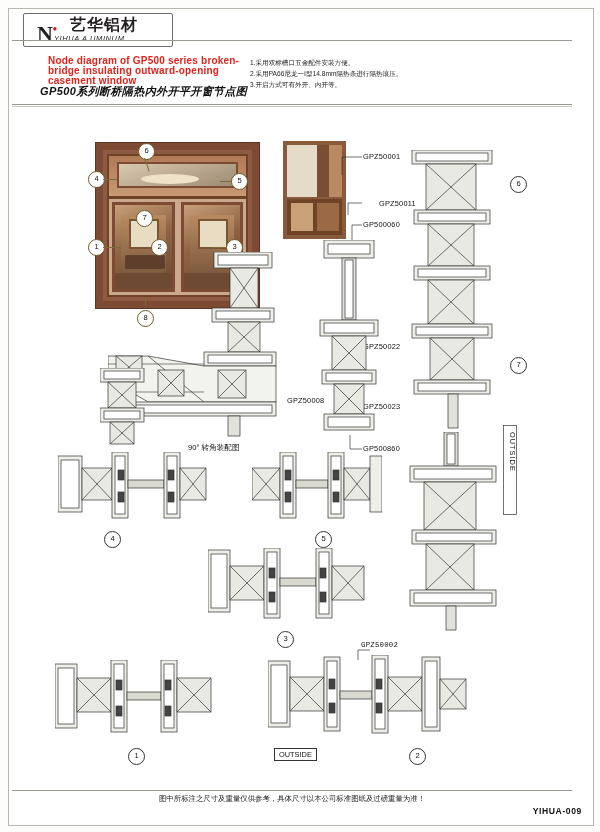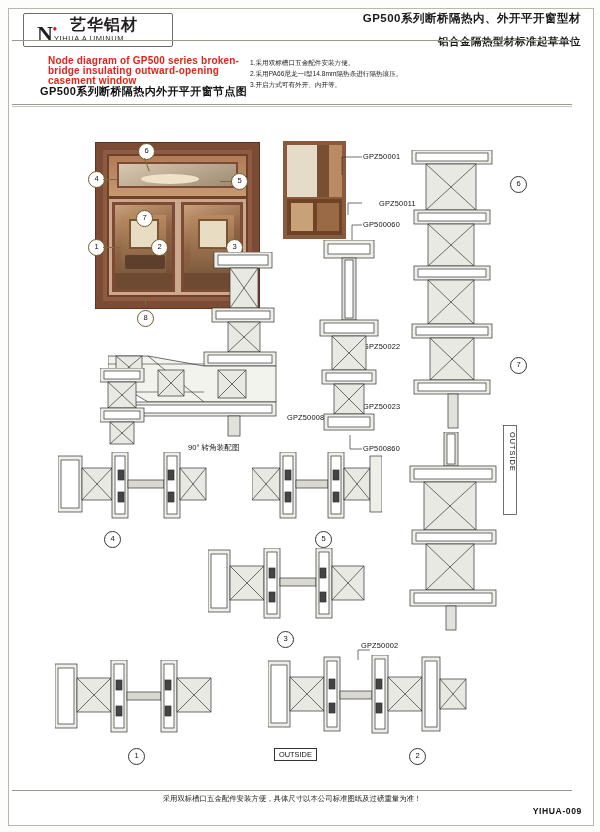--- a/index.html
+++ b/index.html
@@ -29,39 +29,40 @@
     color:#231f20;line-height:27px;text-align:center;
   }
   .logo-n .dot{color:#cf1b1b;font-size:12px;vertical-align:super;}
   .logo-cn{
     position:absolute;left:46px;top:1px;font-size:16px;font-weight:bold;
     color:#231f20;letter-spacing:1px;
   }
   .logo-en{
     position:absolute;left:30px;top:20px;font-size:7.5px;color:#231f20;
     letter-spacing:.6px;
+    font-style:italic;
   }
   .hdr-right{
     position:absolute;right:10px;top:2px;width:330px;text-align:right;
   }
   .hdr-r1{font-size:11.5px;font-weight:bold;color:#1a1a1a;letter-spacing:.5px;}
   .hdr-r2{font-size:10.5px;font-weight:bold;color:#1a1a1a;margin-top:9px;letter-spacing:.5px;}
   .hdr-rule{
     position:absolute;left:12px;top:40px;width:560px;height:0;
     border-top:1px solid #9a9a92;
   }
   
   .title-en{
     position:absolute;left:48px;top:56px;width:210px;
     font-size:10px;font-weight:bold;color:#e2231a;line-height:10px;
     letter-spacing:.2px;
   }
   .title-cn{
     position:absolute;left:40px;top:84px;font-size:11px;font-weight:bold;
-    color:#111;letter-spacing:.4px;
+    color:#111;letter-spacing:.4px;font-style:italic;
   }
   .notes{
     position:absolute;left:250px;top:57px;width:200px;
     font-size:6.6px;color:#222;line-height:11px;
   }
   .hdr-rule2{
     position:absolute;left:12px;top:104px;width:560px;height:0;
     border-top:1px solid #9a9a92;
   }
   .hdr-rule3{
@@ -168,24 +169,20 @@
 <body>
 
 <div class="page">
 <div class="frame"></div>
 
 <div class="hdr">
   <div class="logo-box">
     <div class="logo-n">N<span class="dot">•</span></div>
     <div class="logo-cn">艺华铝材</div>
     <div class="logo-en">YIHUA A  UMINUM</div>
-  </div>
-  <div class="hdr-right">
-    <div class="hdr-r1">GP500系列断桥隔热内、外开平开窗型材</div>
-    <div class="hdr-r2">铝合金隔热型材标准起草单位</div>
   </div>
 </div>
 <div class="hdr-rule"></div>
 
 <div class="title-en">Node diagram of GP500 series broken-bridge insulating outward-opening casement window</div>
 <div class="title-cn">GP500系列断桥隔热内外开平开窗节点图</div>
 
 <div class="notes">
   <div>1.采用双标槽口五金配件安装方便。</div>
   <div>2.采用PA66尼龙一Ⅰ型14.8mm隔热条进行隔热滚压。</div>
@@ -246,22 +243,22 @@
     <rect x="34" y="62" width="22" height="28" fill="#9a6a46"></rect>
   </svg>
 </div>
 
 <div class="lbl" style="left:363px;top:152px;">GPZ50001</div>
 <div class="lbl" style="left:379px;top:199px;">GPZ50011</div>
 <div class="lbl" style="left:363px;top:220px;">GP500060</div>
 <div class="lbl" style="left:363px;top:342px;">GPZ50022</div>
 <div class="lbl" style="left:363px;top:402px;">GPZ50023</div>
 <div class="lbl" style="left:363px;top:444px;text-align:center;">GP500860</div>
-<div class="lbl" style="left:287px;top:413px;">GPZ50008</div>
-<div class="lbl" style="left:361px;top:641px;">GPZ50002</div>
+<div class="lbl" style="left:287px;top:396px;">GPZ50008</div>
+<div class="lbl" style="left:361px;top:641px;font-family:Liberation Mono, monospace;">GPZ50002</div>
 
 <svg style="position:absolute;left:330px;top:145px;" width="40" height="520" viewBox="0 0 40 520">
   <g stroke="#333" stroke-width="0.7" fill="none">
     <path d="M32,12 L12,12 L12,30"></path>
     <path d="M32,58 L18,58 L18,70"></path>
     <path d="M32,80 L22,80 L22,95"></path>
     <path d="M32,202 L14,202"></path>
     <path d="M32,262 L16,262"></path>
     <path d="M32,304 L20,304 L20,290"></path>
   </g>
@@ -487,16 +484,16 @@
     <rect x="61" y="48" width="6" height="10" fill="#444"></rect>
     <rect x="108" y="48" width="6" height="10" fill="#444"></rect>
   </g>
 </svg>
 
 <svg style="position:absolute;left:352px;top:648px;" width="20" height="14" viewBox="0 0 20 14">
   <path d="M18,2 L6,2 L6,12" stroke="#333" stroke-width="0.7" fill="none"></path>
 </svg>
 
 <div class="foot-rule"></div>
-<div class="foot-note">采用双标槽口五金配件安装方便，具体尺寸以本公司标准图纸及过磅重量为准！</div>
+<div class="foot-note">图中所标注之尺寸及重量仅供参考，具体尺寸以本公司标准图纸及过磅重量为准！</div>
 <div class="foot-code">YIHUA-009</div>
 
 </div>
 
 </body></html>

